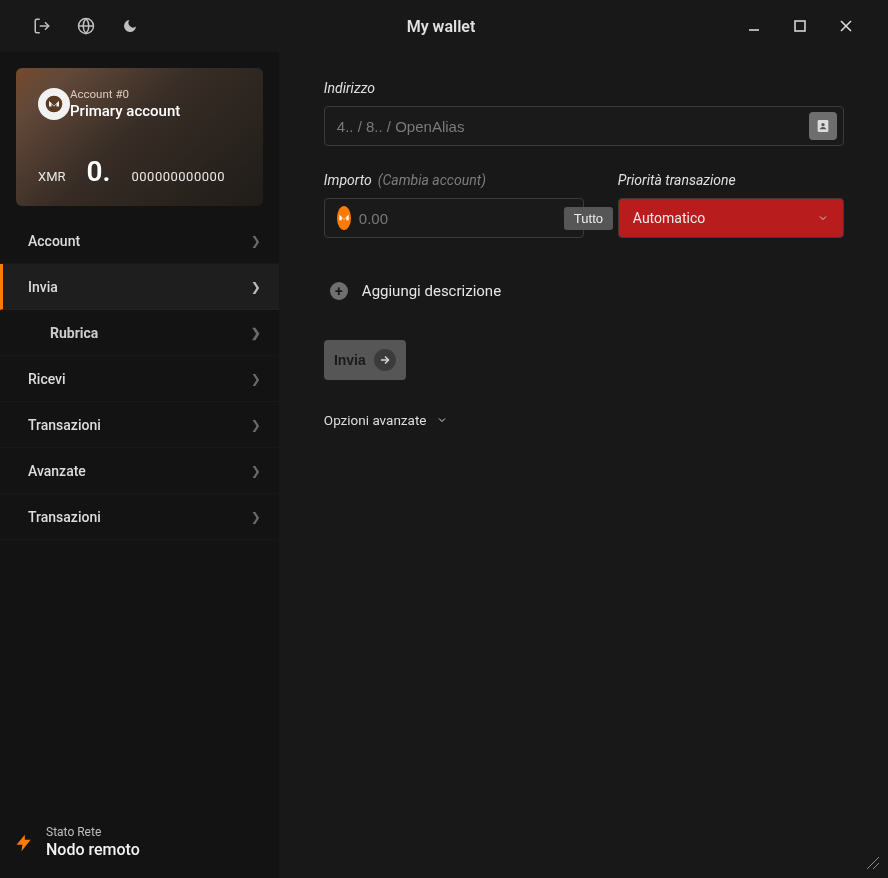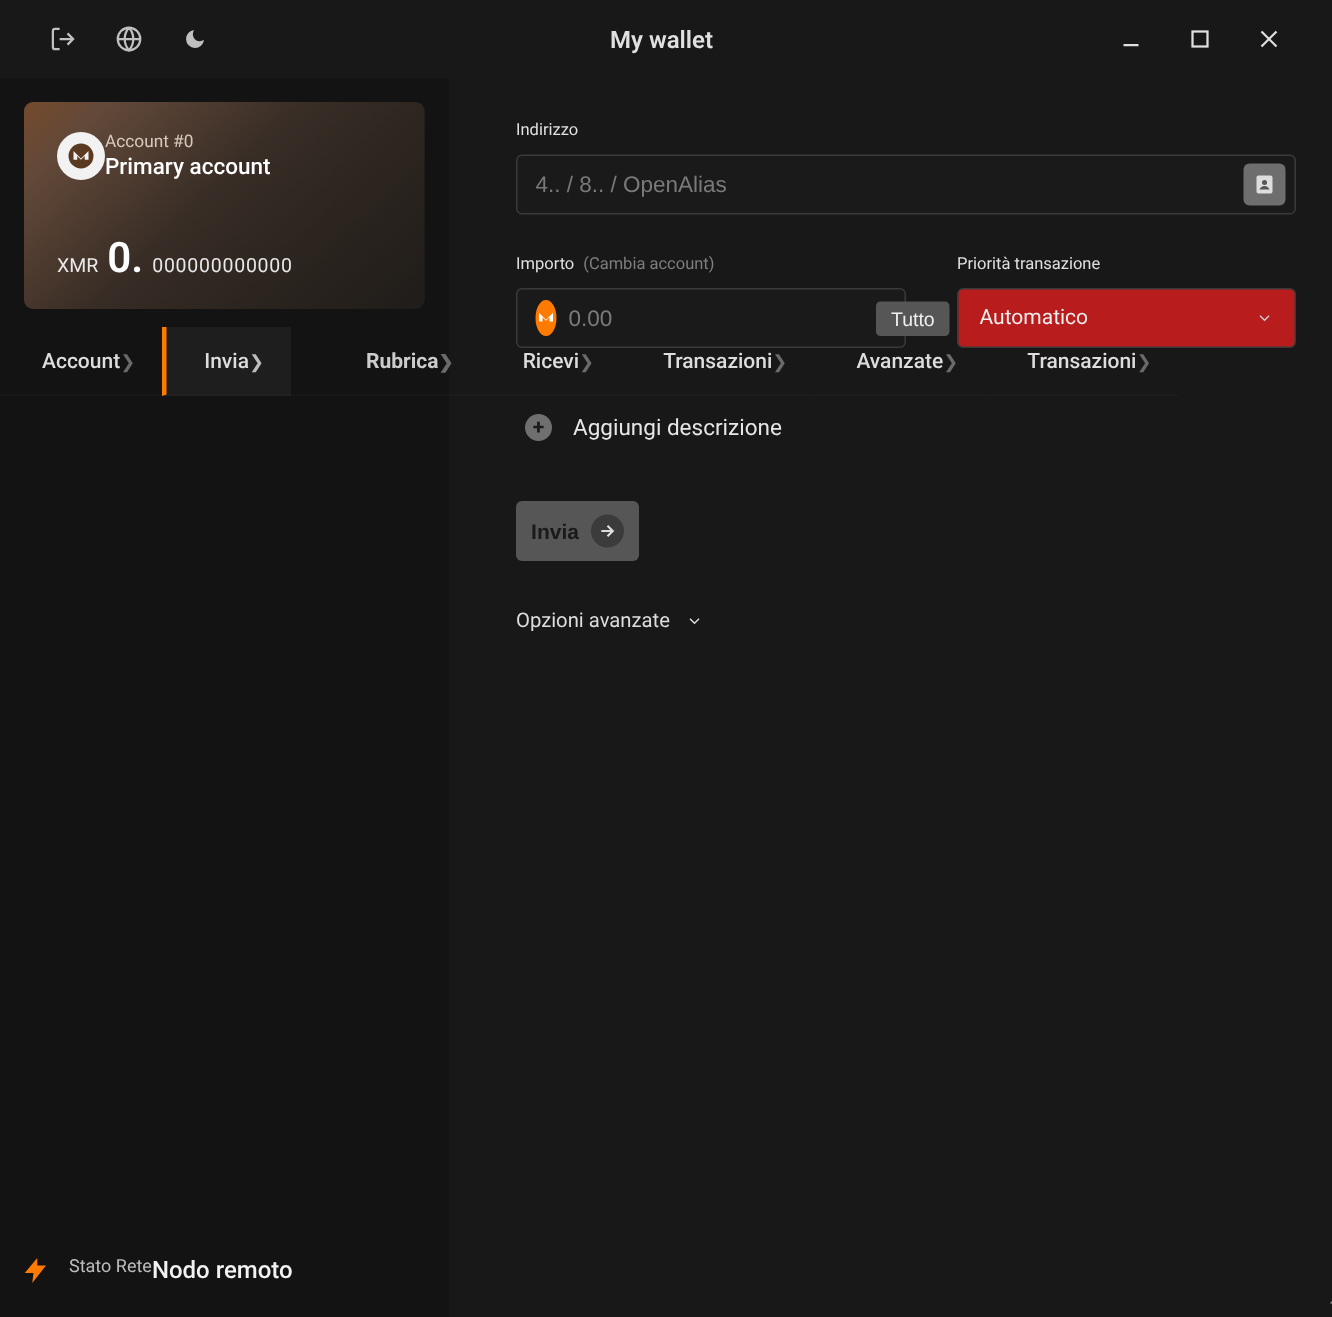--- a/index.html
+++ b/index.html
@@ -70,27 +70,27 @@
 .account-top { display:flex; align-items:center; position:relative; }
 .account-logo {
   width: 32px; height: 32px; border-radius: 50%;
   background: #f2f2f2;
   display:flex; align-items:center; justify-content:center;
   color:#5a3a20; font-weight:bold; font-size:18px;
 }
 .account-name-wrap { display:flex; flex-direction:column; line-height:1.2; }
 .account-sub { font-size: 11.5px; color: #e6d8ca; opacity:0.9; }
 .account-main { font-size: 15px; color:#fff; font-weight:500; }
-.balance-row { position:absolute; bottom:18px; left:22px; display:flex; align-items:baseline; gap:6px;justify-content:space-between; }
+.balance-row { position:absolute; bottom:18px; left:22px; display:flex; align-items:baseline; gap:21px;justify-content:space-between; }
 .bal-cur { font-size:13px; color:#e8e8e8; }
 .bal-int { font-size:28px; font-weight:600; color:#fff; }
 .bal-frac { font-size:13px; color:#e8e8e8; letter-spacing:0.5px; }
 
 
-.nav { display:flex; flex-direction:row;text-align:right; }
+.nav { display:flex; flex-direction:column;text-align:right; }
 .nav-item {
   height: 46px;
   display:flex; align-items:center; justify-content:space-between;
   padding: 0 18px 0 28px;
   color:#ddd; font-size:14px; font-weight:500;
   cursor:pointer;
   border-bottom: 1px solid rgba(255,255,255,0.025);
 }
 .nav-item.sub { padding-left: 50px; color:#ccc; font-weight:700;}
 .nav-item.active {
@@ -104,26 +104,26 @@
 
 .spacer { flex:1; }
 .status-block { padding: 0 14px 8px 14px; font-size:12.5px; color:#d8d8d8;}
 .status-row { display:flex; justify-content:space-between; margin-top:10px; }
 .progress {
   height:5px; width:100%; background:#3a3a3a; border-radius:3px; margin-top:8px; position:relative; overflow:hidden;
 }
 .progress-fill { height:100%; background:#ff7a00; }
 .net-block { display:flex; align-items:center; gap:12px; padding: 10px 14px 18px 14px; }
 .bolt { color:#ff7a00; font-size:22px; }
-.net-text { display:flex; flex-direction:row; line-height:1.25;}
+.net-text { display:flex; flex-direction:column; line-height:1.25;}
 .net-label { font-size:12px; color:#bdbdbd; }
 .net-val { font-size:16px; color:#f2f2f2; font-weight:500;}
 
 
-.field-label { font-size:11px; color:#e0e0e0; margin-bottom:10px; display:flex; align-items:center; gap:6px;}
+.field-label { font-size:14px; color:#e0e0e0; margin-bottom:10px; display:flex; align-items:center; gap:6px;font-style:italic;}
 .field-label .hint { color:#7e7e7e; font-weight:400;}
 .row { display:flex; gap:34px; margin-top:26px;align-items:flex-end; }
 .col { display:flex; flex-direction:column; }
 .col.addr { width:100%; }
 .col.amount { flex:1; min-width:260px; }
 .col.prio { flex:1; min-width:180px; }
 
 .input-wrap {
   border:1px solid #3a3a3a; border-radius:4px;
   height:40px; display:flex; align-items:center;

